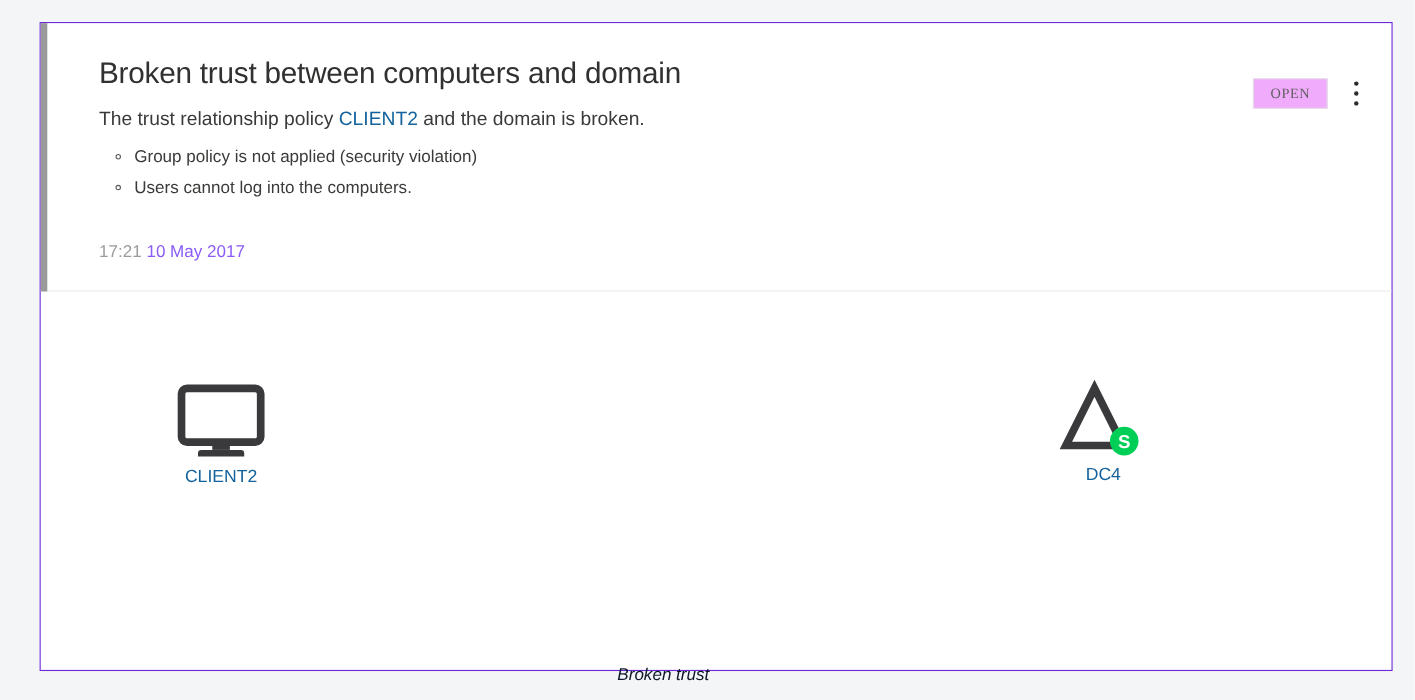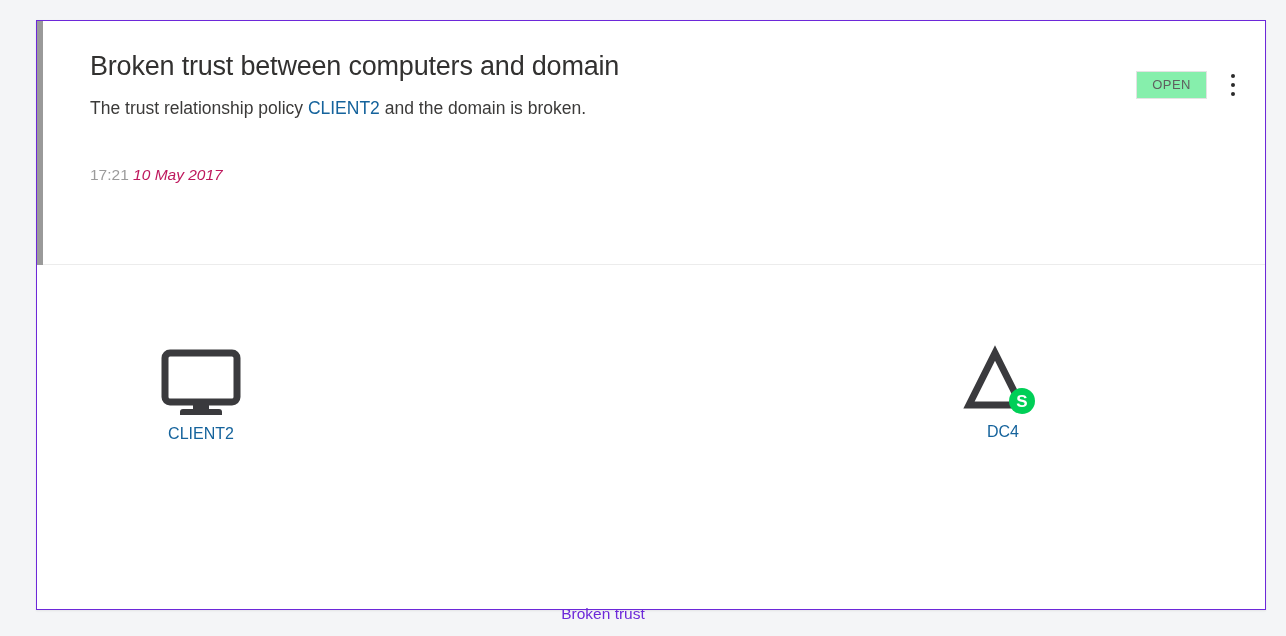--- a/index.html
+++ b/index.html
@@ -89,36 +89,36 @@
     border: 1px solid #5a5a5a;
     border-radius: 50%;
     box-sizing: border-box;
   }
   #alert-timestamp {
     padding-top: 37px;
     font-size: 15.5px;
     white-space: nowrap;
   }
   #timestamp-time { color: #9b9b9b; }
-  #timestamp-date { color: #be185d; font-style: italic; }
+  #timestamp-date { color: #8b5cf6; }
 
   
   #header-actions {
     position: absolute;
     right: 20px;
     top: 49px;
     display: flex;
     align-items: center;
   }
   #open-button {
-    font-family: Liberation Sans, sans-serif;
+    font-family: Liberation Serif, serif;
     font-size: 13px;
     color: #5f5f5f;
     letter-spacing: 0.5px;
-    background: #86efac;
+    background: #f0abfc;
     border: 1px solid #e3e3e3;
     padding: 6px 15px 7px 15px;
     cursor: pointer;
     line-height: 1;
   }
   #overflow-menu-button {
     width: 24px;
     height: 30px;
     margin-left: 14px;
     display: flex;
@@ -175,39 +175,42 @@
     width: 660px;
     height: 60px;
   }
   #connector-label {
     position: absolute;
     left: 0;
     top: 0;
     width: 660px;
     text-align: center;
     font-size: 15.5px;
-    color: #6d28d9;
+    color: #0f172a;
+    font-style: italic;
   }
 </style>
 </head>
 <body>
 
 <div id="alert-card">
 
   <div id="card-header">
 
     <div id="severity-bar"></div>
 
     <div id="header-body">
 
       <h1 id="alert-title">Broken trust between computers and domain</h1>
 
       <p id="alert-subtitle"><span>The trust relationship policy </span><a class="entity-link">CLIENT2</a><span> and the domain is broken.</span></p>
 
       <ul id="symptom-list">
+        <li>Group policy is not applied (security violation)</li>
+        <li>Users cannot log into the computers.</li>
       </ul>
 
       <div id="alert-timestamp"><span id="timestamp-time">17:21</span> <span id="timestamp-date">10 May 2017</span></div>
     </div>
 
     <div id="header-actions">
       <button id="open-button">OPEN</button>
       <div id="overflow-menu-button">
         <span class="dot"></span>
         <span class="dot"></span>

